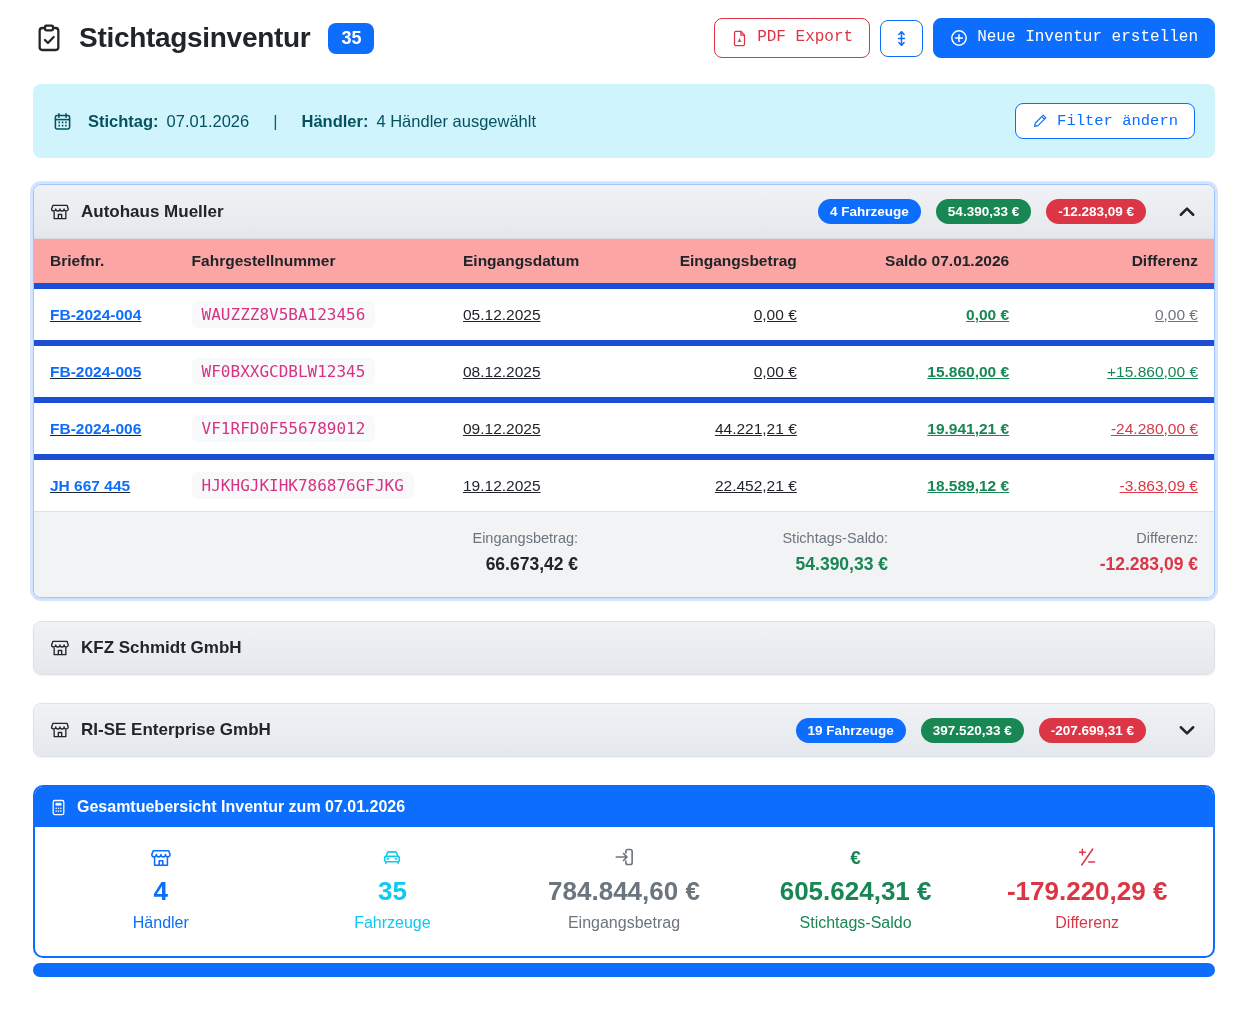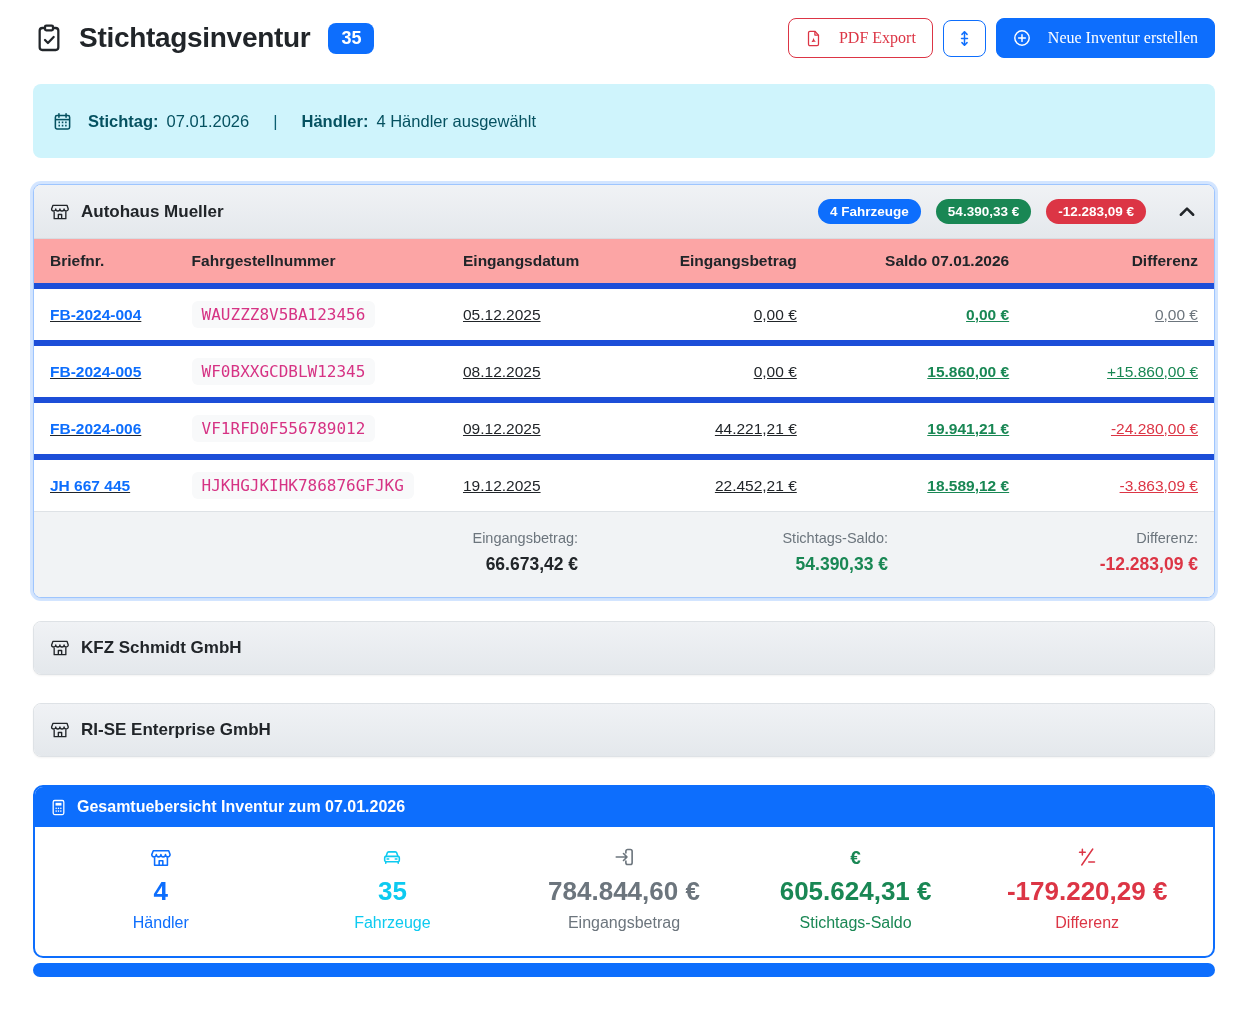--- a/index.html
+++ b/index.html
@@ -9,21 +9,21 @@
   .content { width:1182px; }
 
   
   .top-header { display:flex; align-items:center; justify-content:space-between; height:52px; margin-bottom:20px; }
   .title-wrap { display:flex; align-items:center; }
   .title-icon { color:#212529; margin-right:14px; display:flex; }
   h1 { font-size:28px; font-weight:700; letter-spacing:-0.3px; }
   .count-badge { background:#0d6efd; color:#fff; font-size:18px; font-weight:700;
     padding:5px 13px; border-radius:8px; margin-left:18px; }
   .actions { display:flex; align-items:center; gap:10px; }
-  .btn { display:inline-flex; align-items:center; gap:17px; font-size:16px; font-family:Liberation Serif, serif;
+  .btn { display:inline-flex; align-items:center; gap:9px; font-size:16px; font-family:Liberation Mono, monospace;
     border-radius:8px; padding:9px 16px; border:1px solid transparent; background:#fff; cursor:pointer; line-height:1.2; }
   .btn-pdf { color:#dc3545; border-color:#dc3545; }
   .btn-expand { color:#0d6efd; border-color:#0d6efd; padding:9px 12px; }
   .btn-primary { background:#0d6efd; border-color:#0d6efd; color:#fff; }
 
   
   .filter-bar { background:#cff4fc; border-radius:8px; height:74px; padding:0 20px;
     display:flex; align-items:center; justify-content:space-between; color:#055160; margin-bottom:26px; }
   .filter-left { display:flex; align-items:center; font-size:16.5px; gap:8px; }
   .filter-left .lbl { font-weight:700; }
@@ -137,20 +137,28 @@
           <path d="M5 1.4v3M11 1.4v3" stroke-linecap="round"></path>
           <path d="M4.6 8.8h1.3M7.4 8.8h1.3M10.2 8.8h1.3M4.6 11.4h1.3M7.4 11.4h1.3M10.2 11.4h1.3" stroke-width="1.5"></path>
         </svg>
       </span>
       <span class="lbl">Stichtag:</span>
       <span>07.01.2026</span>
       <span class="filter-sep">|</span>
       <span class="lbl">Händler:</span>
       <span>4 Händler ausgewählt</span>
     </div>
+    <button class="btn btn-filter">
+      <span style="display:flex">
+        <svg width="16" height="16" viewBox="0 0 16 16" fill="none" stroke="currentColor" stroke-width="1.2" stroke-linejoin="round">
+          <path d="M11.2 2.2l2.6 2.6L6 12.6l-3.4.8.8-3.4zM9.8 3.6l2.6 2.6"></path>
+        </svg>
+      </span>
+      <span>Filter ändern</span>
+    </button>
   </div>
 
   <div class="dealer-card expanded">
     <div class="dealer-header">
       <span class="shop-icon">
         <svg width="20" height="20" viewBox="0 0 24 24" fill="none" stroke="currentColor" stroke-width="1.6" stroke-linejoin="round">
           <path d="M3.6 4h16.8l1.5 4.3a2.5 2.5 0 0 1-5 0 2.5 2.5 0 0 1-5 0 2.5 2.5 0 0 1-5 0 2.5 2.5 0 0 1-5 0z"></path>
           <path d="M5 11.3V20h14v-8.7"></path>
               <path d="M10 20v-5h4v5"></path>
         </svg>
@@ -256,20 +264,30 @@
   <div class="dealer-card">
     <div class="dealer-header" style="height:52px">
       <span class="shop-icon">
         <svg width="20" height="20" viewBox="0 0 24 24" fill="none" stroke="currentColor" stroke-width="1.6" stroke-linejoin="round">
           <path d="M3.6 4h16.8l1.5 4.3a2.5 2.5 0 0 1-5 0 2.5 2.5 0 0 1-5 0 2.5 2.5 0 0 1-5 0 2.5 2.5 0 0 1-5 0z"></path>
           <path d="M5 11.3V20h14v-8.7"></path>
               <path d="M10 20v-5h4v5"></path>
         </svg>
       </span>
       <span class="dealer-name">RI-SE Enterprise GmbH</span>
+      <span class="header-badges">
+        <span class="badge blue">19 Fahrzeuge</span>
+        <span class="badge green">397.520,33 €</span>
+        <span class="badge red">-207.699,31 €</span>
+        <span class="chev">
+          <svg width="22" height="22" viewBox="0 0 16 16" fill="none" stroke="currentColor" stroke-width="1.8" stroke-linecap="round" stroke-linejoin="round">
+                <path d="M3.5 6L8 10.5 12.5 6"></path>
+              </svg>
+        </span>
+      </span>
     </div>
   </div>
 
   <div class="summary-card">
     <div class="summary-header">
       <span style="display:flex">
         <svg width="17" height="17" viewBox="0 0 16 16" fill="none" stroke="currentColor" stroke-width="1.2">
           <rect x="3" y="1.4" width="10" height="13.2" rx="1.4"></rect>
           <rect x="5.2" y="3.6" width="5.6" height="2.6" fill="currentColor" stroke="none"></rect>
           <circle cx="5.8" cy="8.8" r="0.75" fill="currentColor" stroke="none"></circle>

